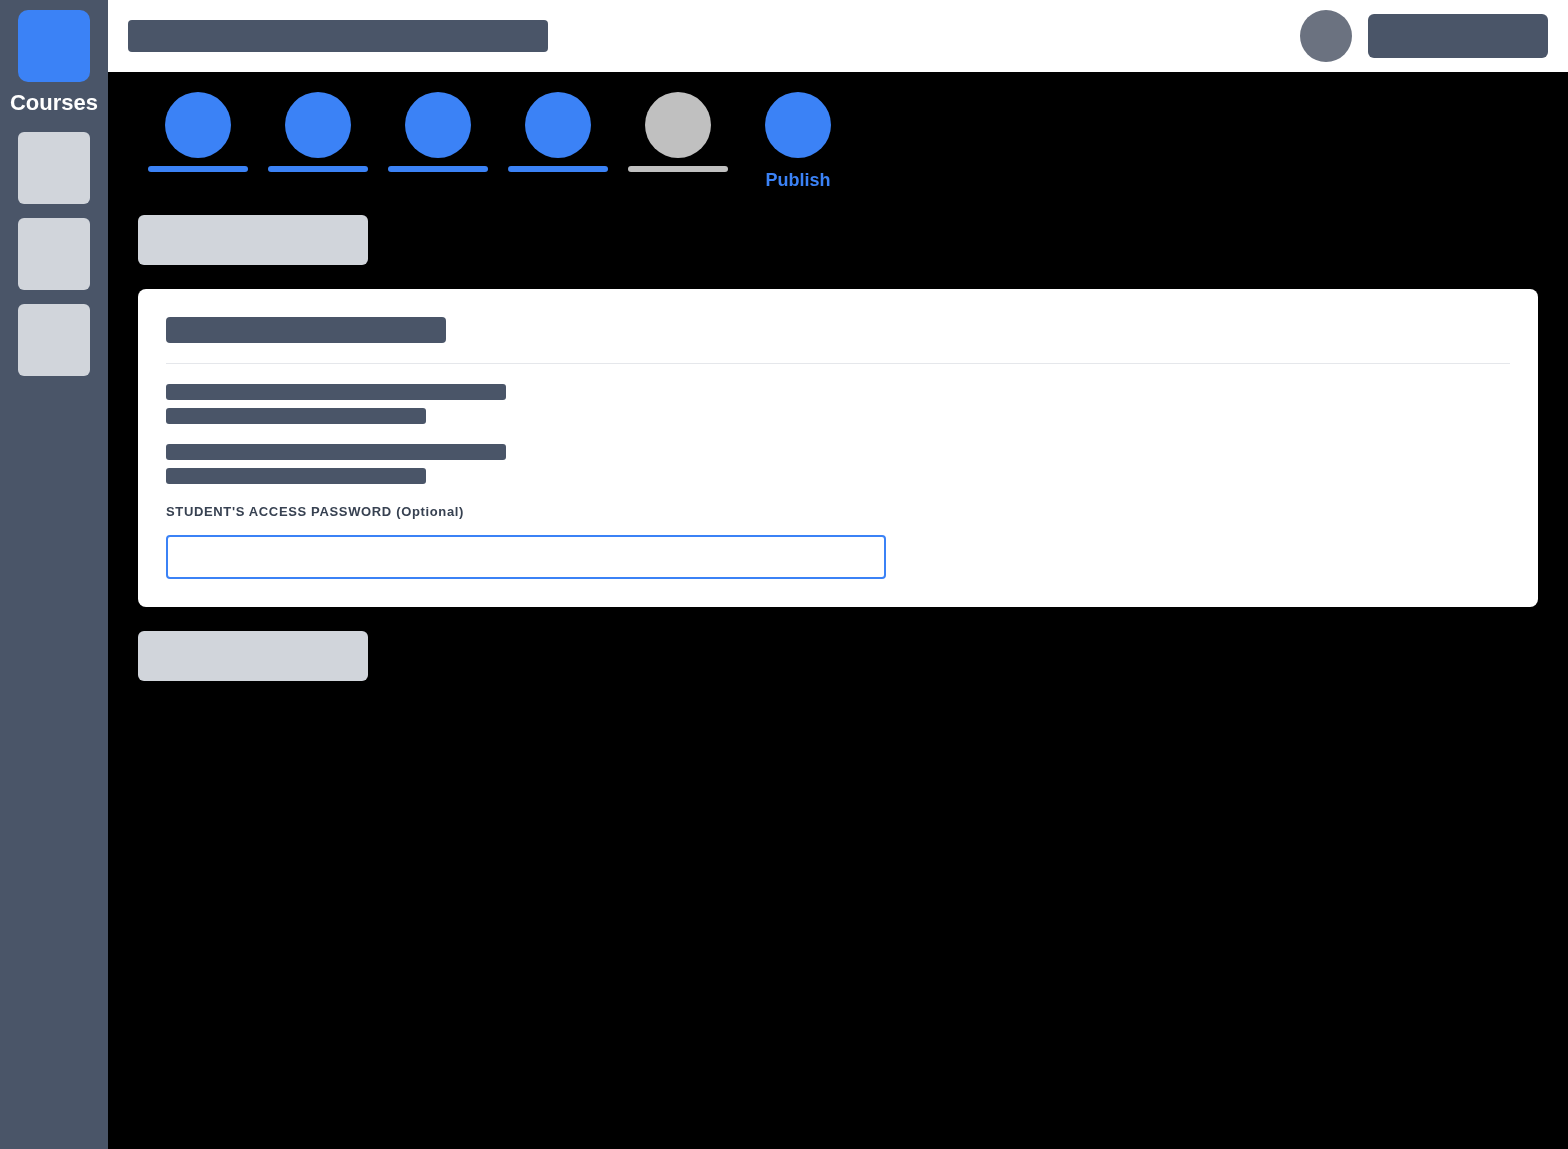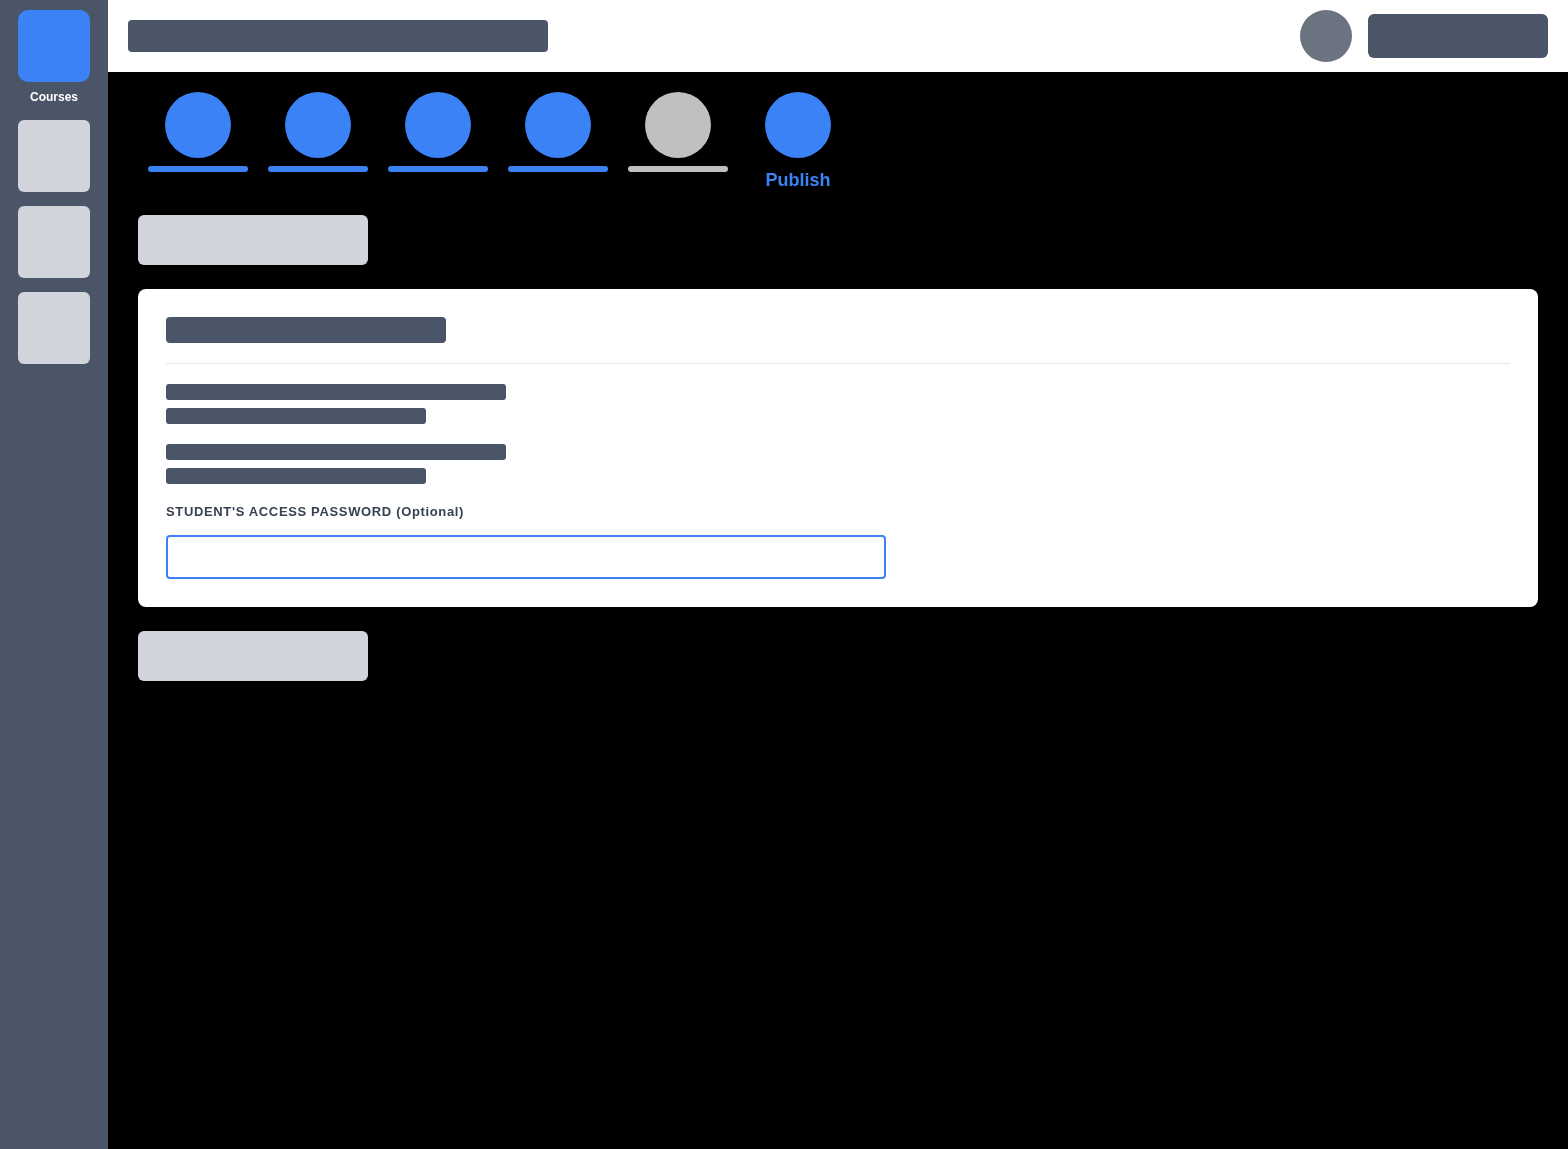--- a/index.html
+++ b/index.html
@@ -23,21 +23,21 @@
     }
     .sidebar-logo {
       width: 72px;
       height: 72px;
       background: #3b82f6;
       border-radius: 10px;
       margin-bottom: 8px;
     }
     .sidebar-label {
       color: white;
-      font-size: 12px;
+      font-size: 22px;
       font-weight: bold;
       margin-bottom: 16px;
     }
     .sidebar-item-box {
       width: 72px;
       height: 72px;
       background: #d1d5db;
       border-radius: 6px;
       margin-bottom: 14px;
     }

